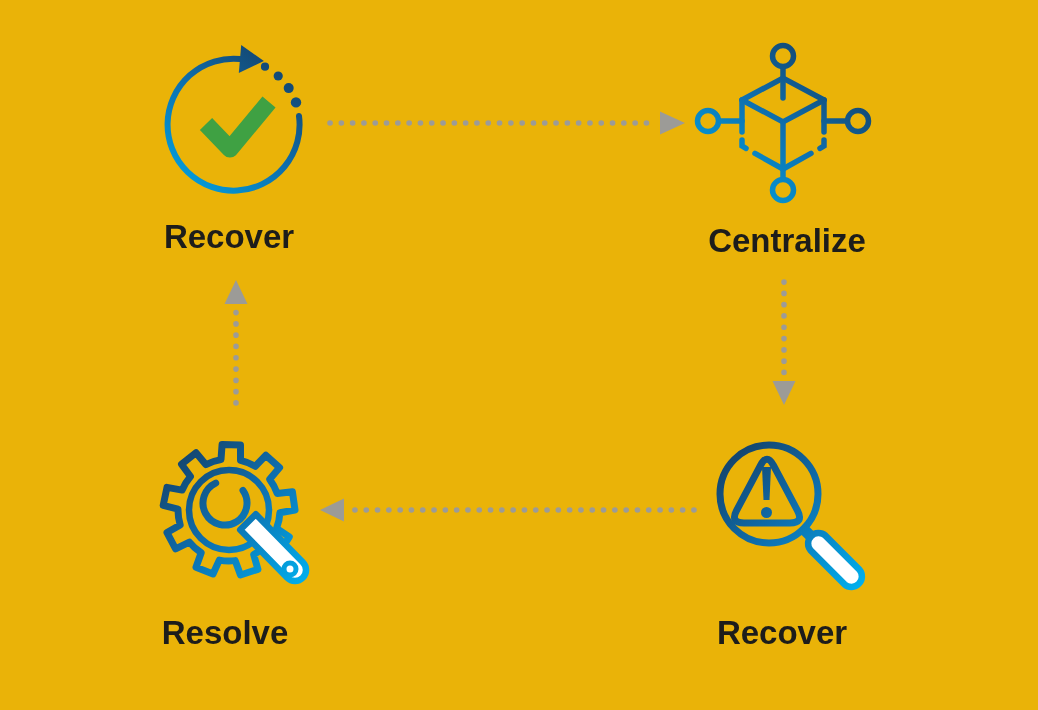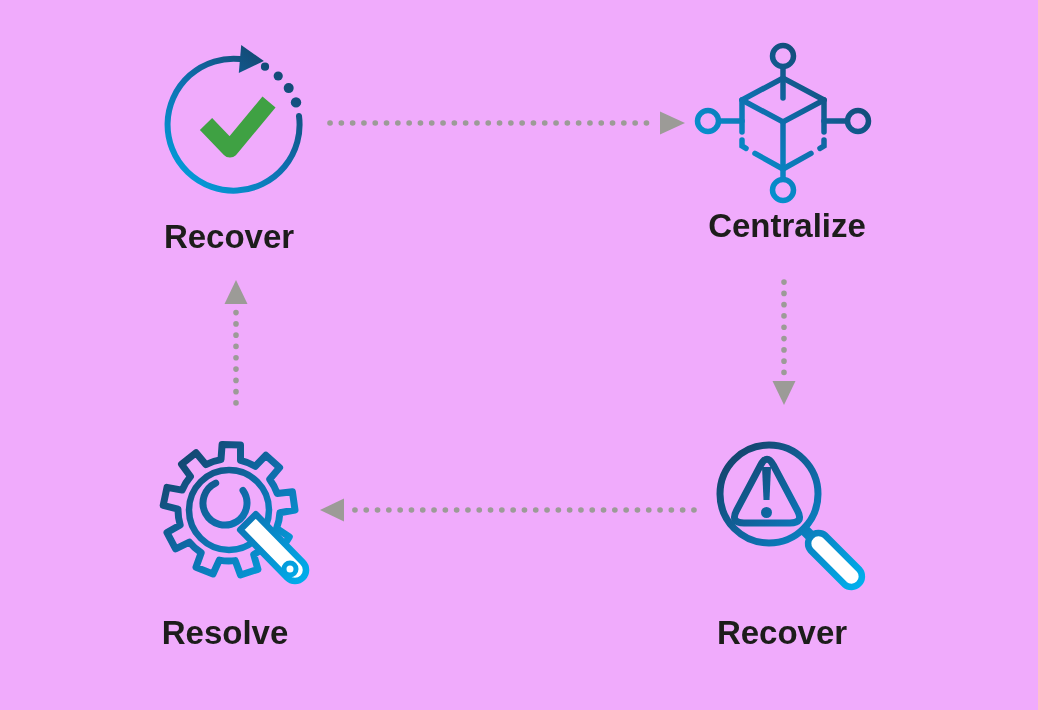--- a/index.html
+++ b/index.html
@@ -1,19 +1,19 @@
 <!DOCTYPE html>
 <html><head>
 <meta charset="utf-8">
 <style>
   html,body{margin:0;padding:0;background:#ffffff;}
   #canvas{
     position:relative;
     width:1038px;height:710px;
-    background:#f0abfc;
+    background:#eab308;
     font-family:"Liberation Sans", sans-serif;
     overflow:hidden;
   }
   #diagram-svg{position:absolute;left:0;top:0;}
   .node-label{
     position:absolute;
     transform:translateX(-50%);
     font-size:33px;
     font-weight:700;
     line-height:1;
@@ -144,19 +144,19 @@
 
       <line x1="801" y1="526.5" x2="812" y2="537.5" stroke="url(#gradDetect)" stroke-width="11"></line>
 
       <path d="M825.4,535.6 L859.4,569.6 A10.5,10.5 0 0 1 844.6,584.4
                L810.6,550.4 A10.5,10.5 0 0 1 825.4,535.6 Z" fill="#ffffff" stroke="url(#gradDetect)" stroke-width="6.5" stroke-linejoin="round"></path>
     </g>
   </svg>
 
   <div class="node-label" style="left:229px; top:220px;">Recover</div>
 
-  <div class="node-label" style="left:787px; top:209px;">Centralize</div>
+  <div class="node-label" style="left:787px; top:224px;">Centralize</div>
 
   <div class="node-label" style="left:225px; top:616px;">Resolve</div>
 
   <div class="node-label" style="left:782px; top:616px;">Recover</div>
 
 </div>
 
 </body></html>

